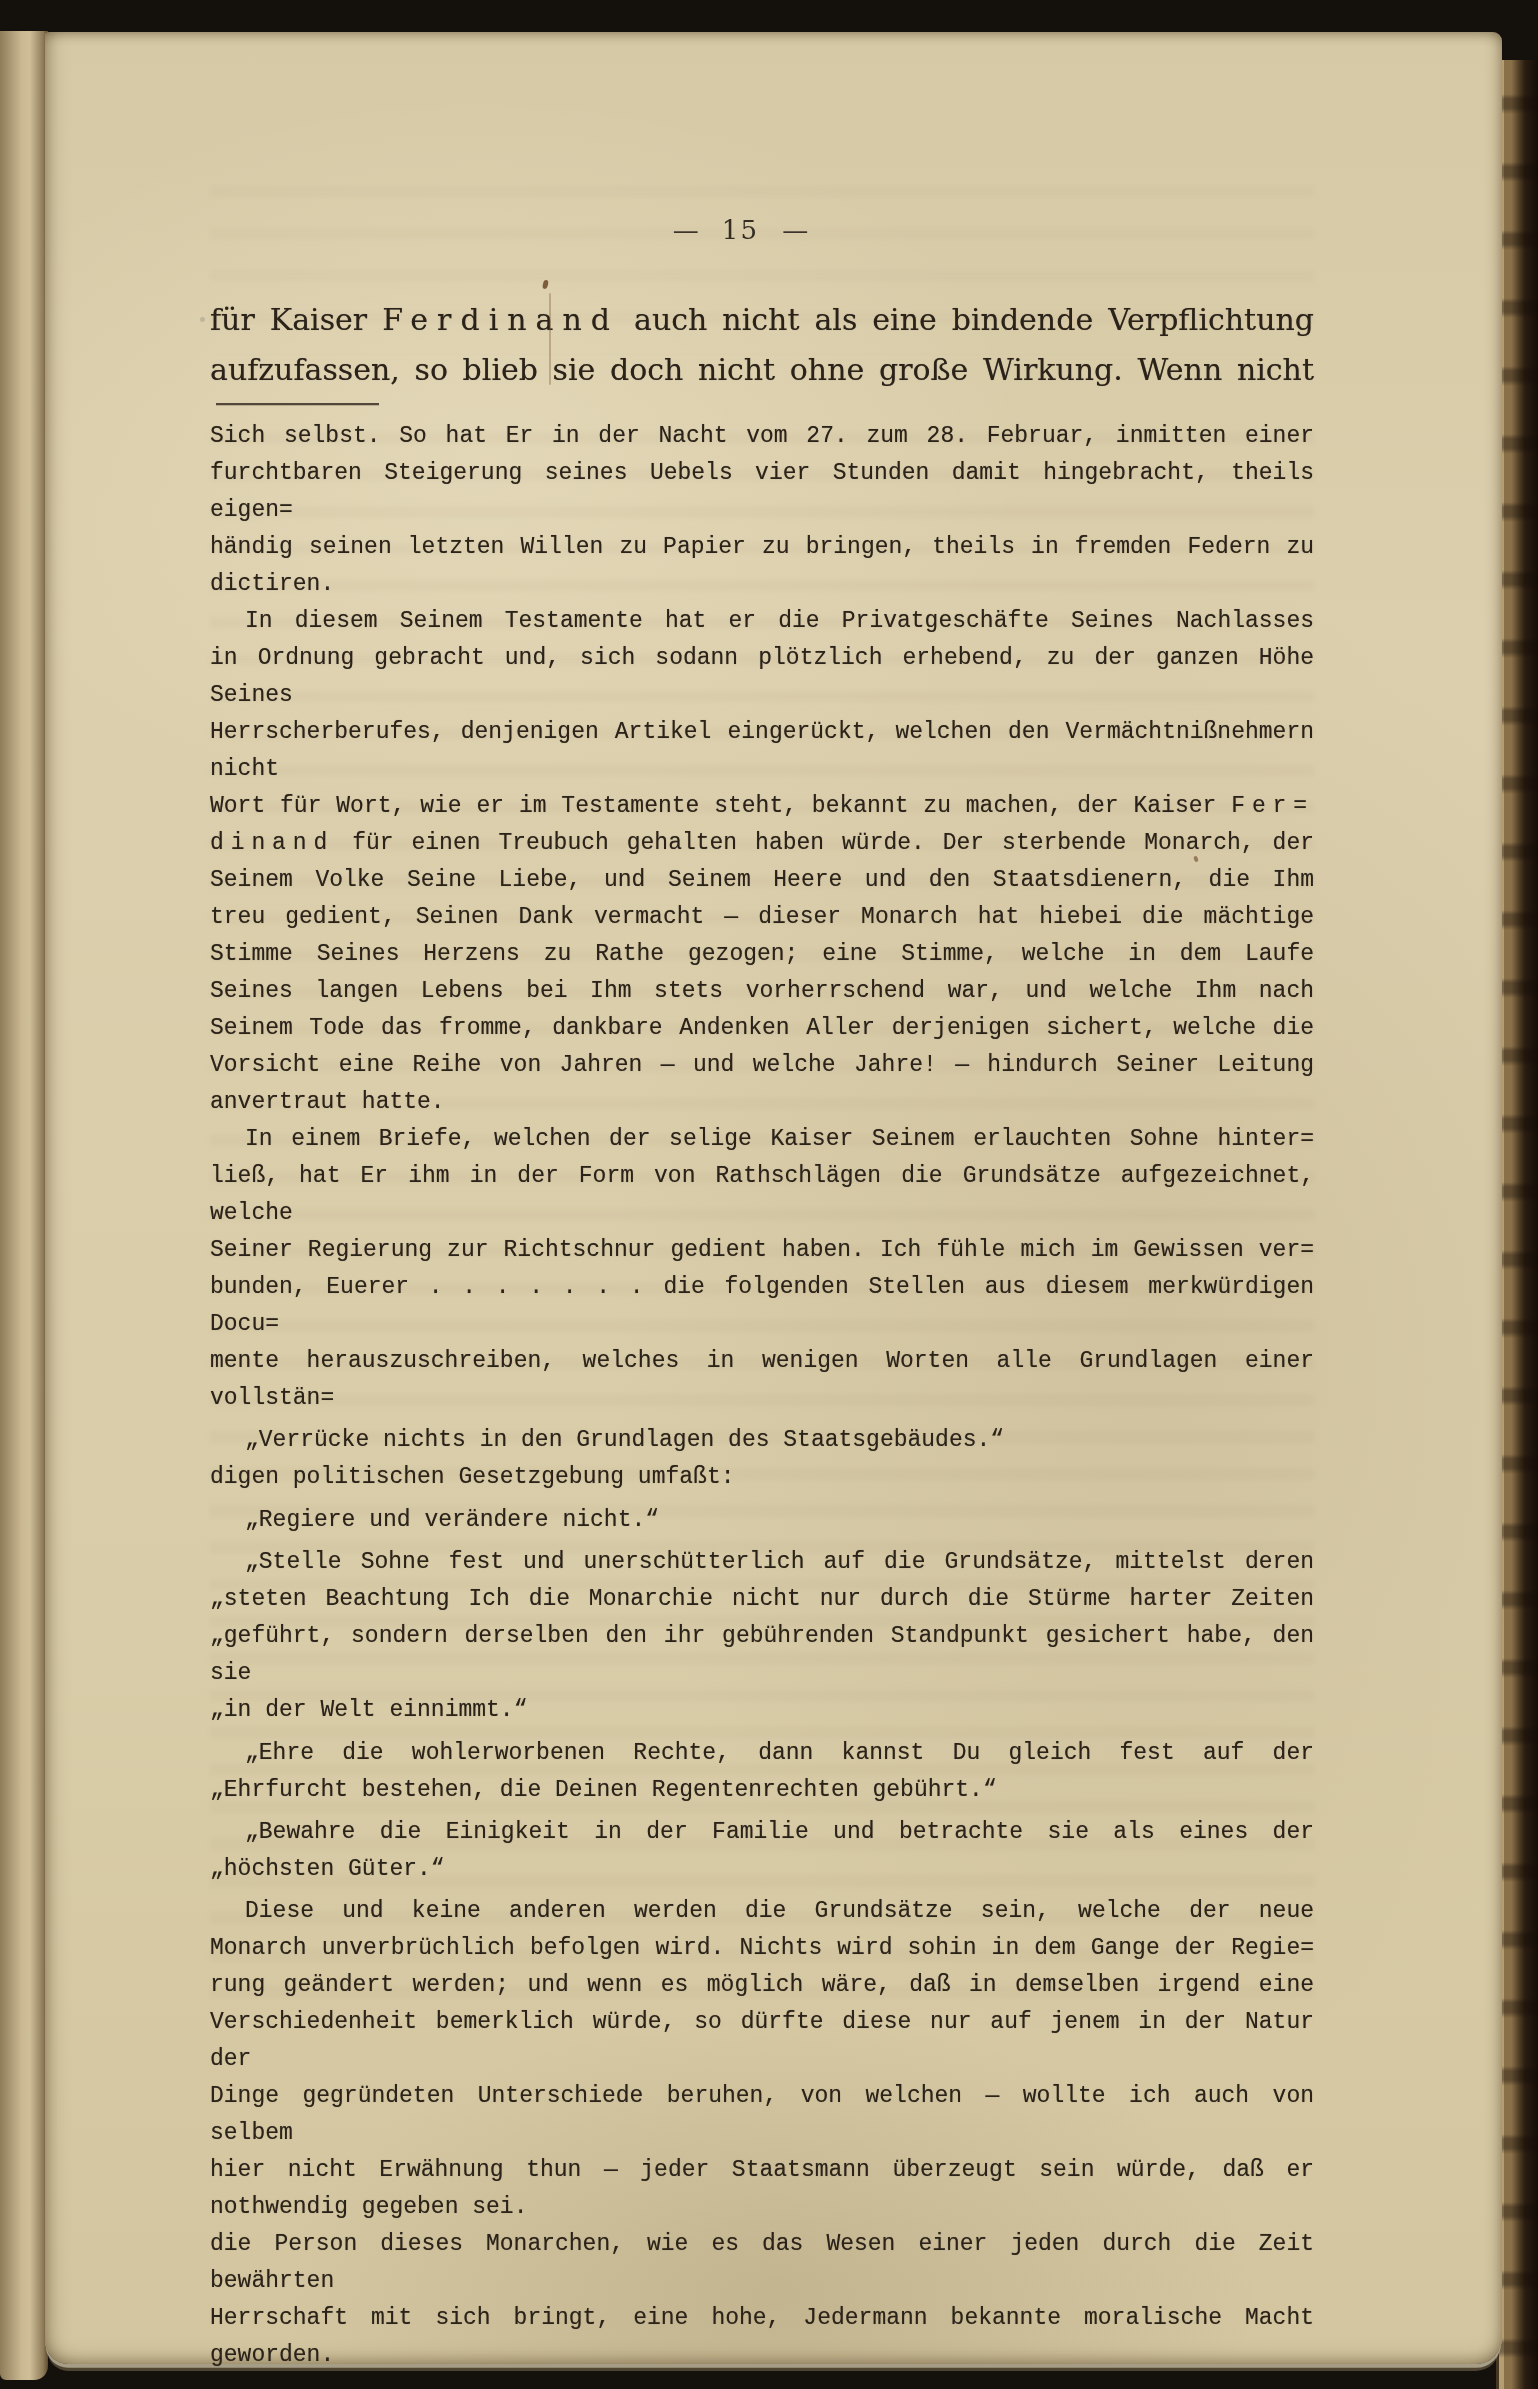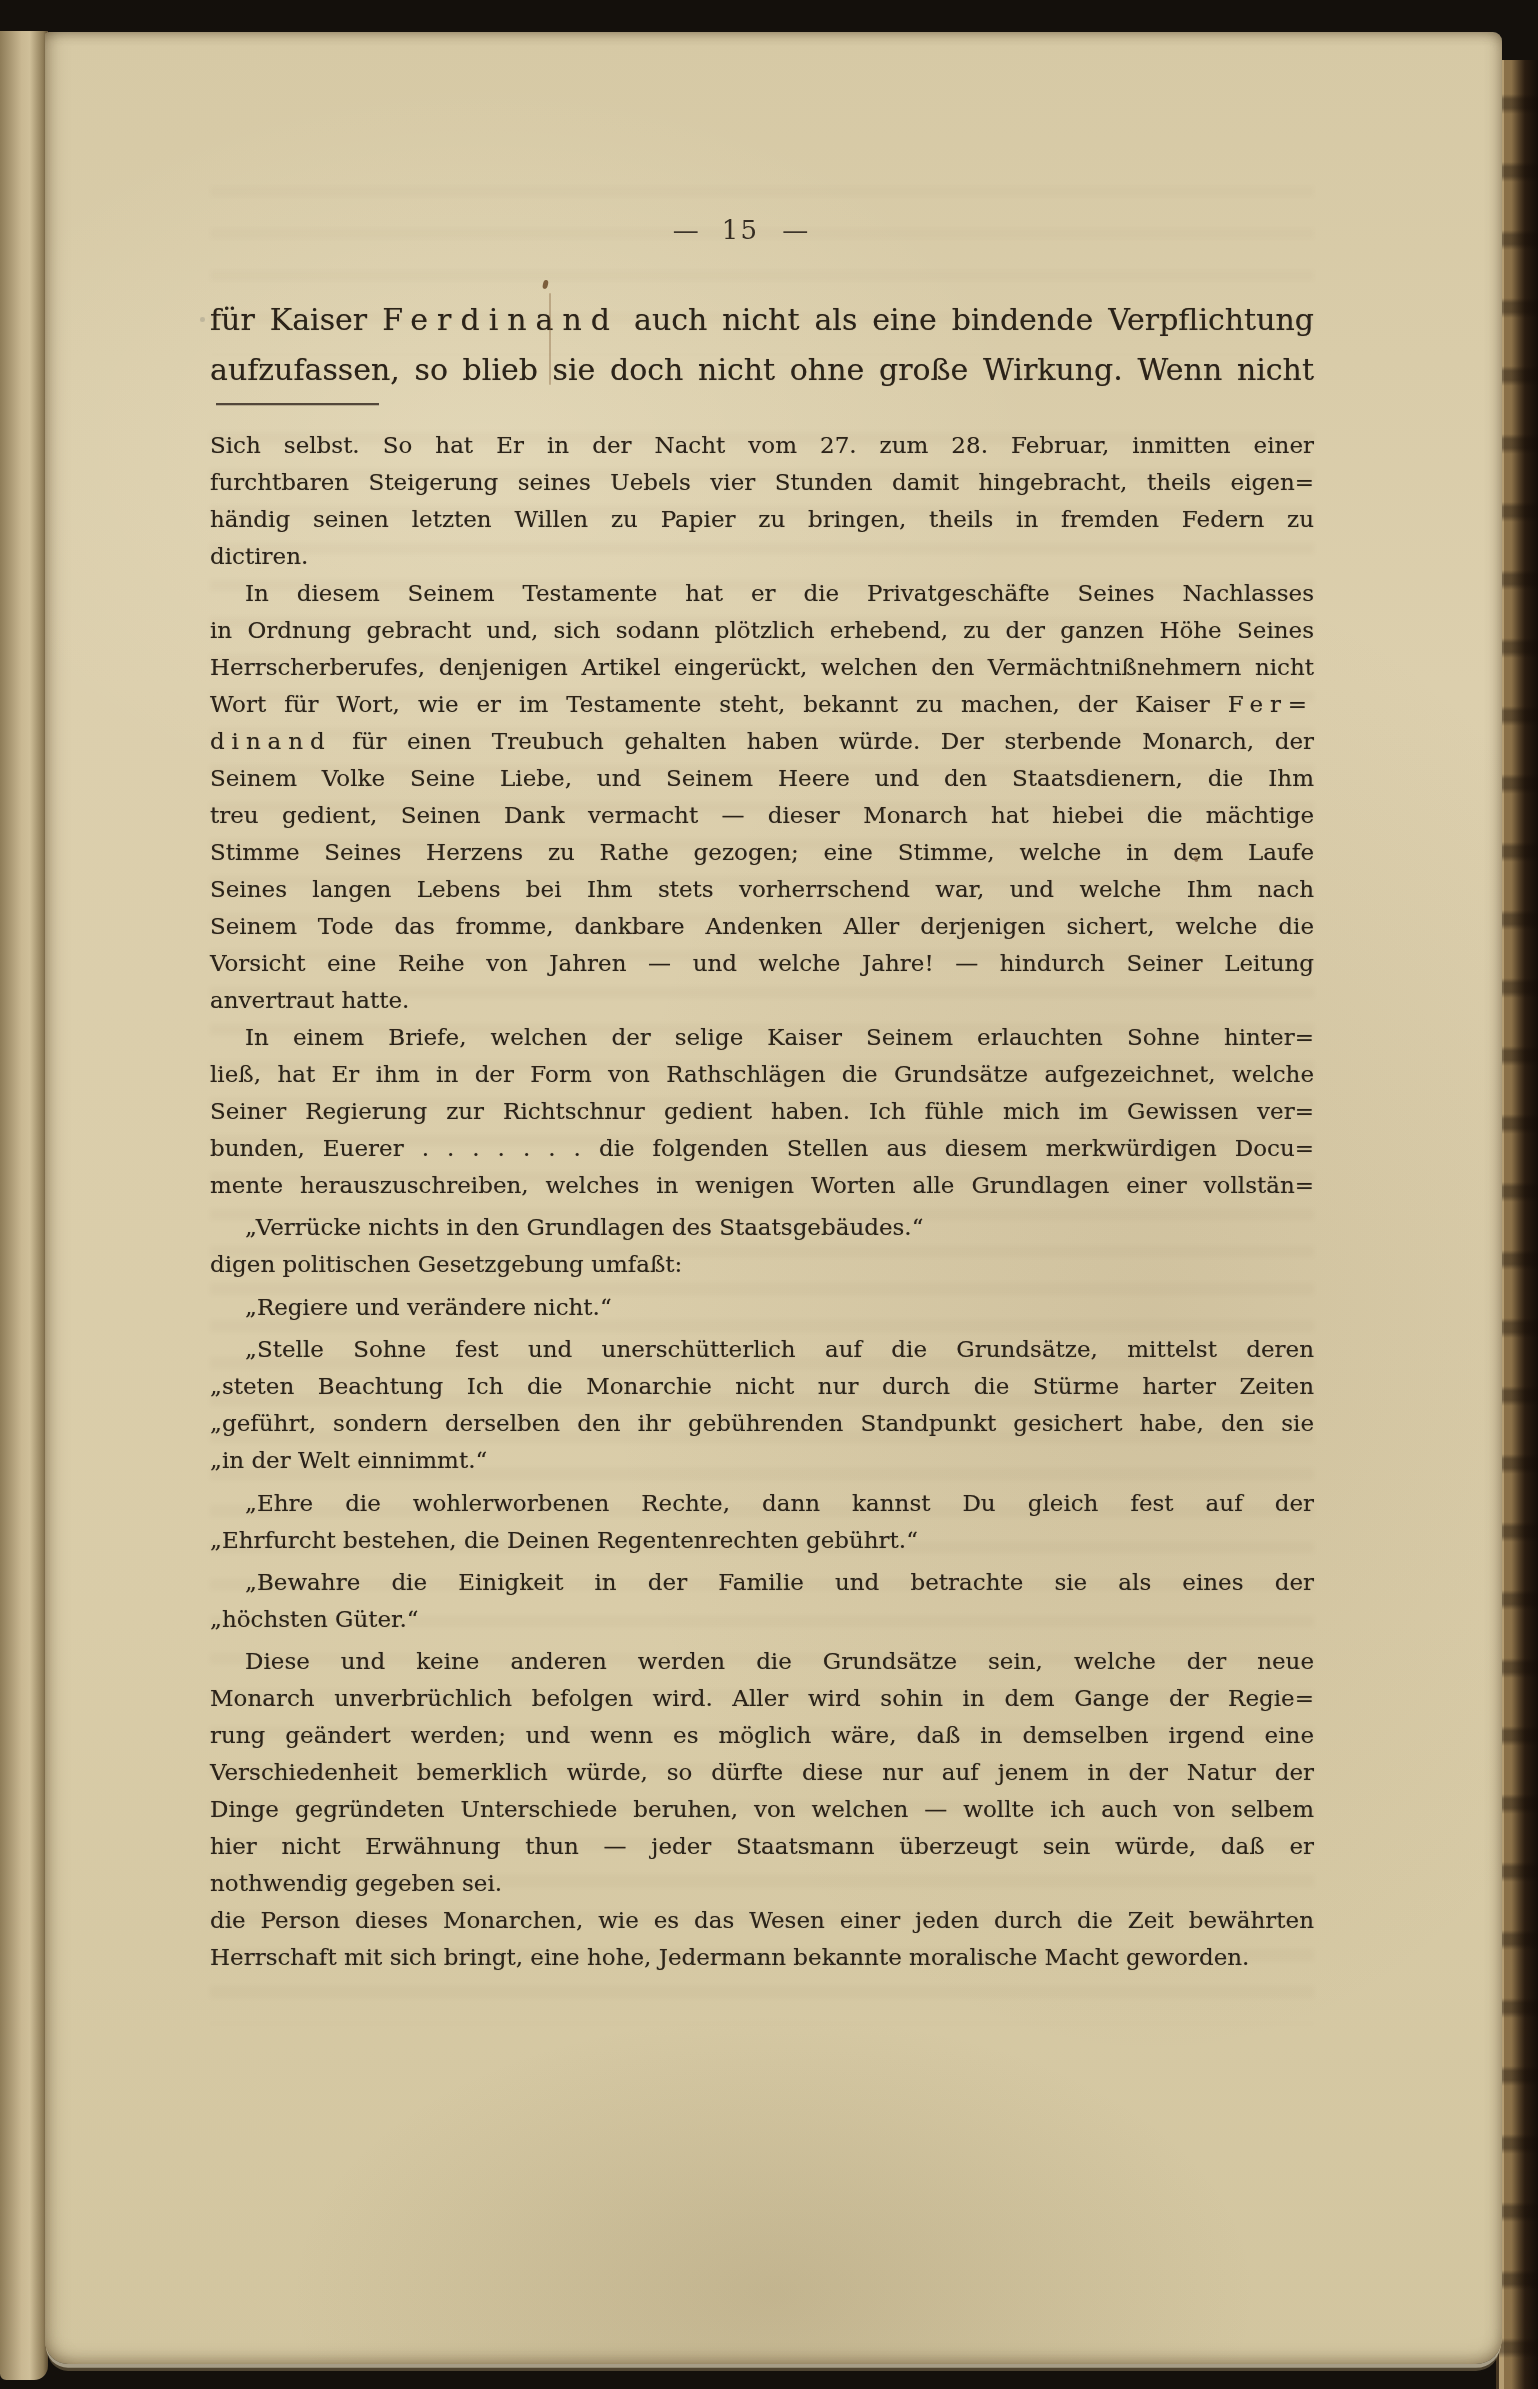--- a/index.html
+++ b/index.html
@@ -61,23 +61,24 @@
   .main-text{
     position:absolute;top:263px;left:165px;width:1104px;
     font-size:30px;line-height:50px;color:#2b2319;
     text-shadow:0 0 0.8px rgba(43,36,28,0.45);
   }
   .footnote-sep{
     position:absolute;top:371px;left:171px;width:163px;height:1.5px;
     background:#53473a;box-shadow:0 0.8px 0 rgba(83,71,58,0.35);
   }
   .footnote{
-    position:absolute;top:395px;left:165px;width:1104px;
+    position:absolute;top:386px;left:165px;width:1104px;
     font-size:23px;line-height:37px;color:#2b2319;
     text-shadow:0 0 0.8px rgba(43,36,28,0.4);
+    font-family:Liberation Mono, monospace;
   }
   .tline{text-align:justify;}
   .tline.fill{text-align-last:justify;}
   .tline.end{text-align-last:left;}
   .tline.ind{text-indent:35px;}
   .tline.gap{margin-top:5.4px;}
   .sperr{letter-spacing:0.30em;}
   .speck{position:absolute;border-radius:50%;background:#6b4a28;}
   .speck.s1{left:498px;top:248px;width:5.4px;height:8.5px;transform:rotate(14deg);opacity:.85;}
   .speck.s2{left:504px;top:261px;width:1.5px;height:92px;border-radius:1.5px;opacity:.35;background:#7d5a33;}
@@ -132,21 +133,21 @@
       <div class="tline ind end gap"><span>„Regiere und verändere nicht.“</span></div>
       <div class="tline ind fill gap"><span>„Stelle Sohne fest und unerschütterlich auf die Grundsätze, mittelst deren</span></div>
       <div class="tline fill"><span>„steten Beachtung Ich die Monarchie nicht nur durch die Stürme harter Zeiten</span></div>
       <div class="tline fill"><span>„geführt, sondern derselben den ihr gebührenden Standpunkt gesichert habe, den sie</span></div>
       <div class="tline end"><span>„in der Welt einnimmt.“</span></div>
       <div class="tline ind fill gap"><span>„Ehre die wohlerworbenen Rechte, dann kannst Du gleich fest auf der</span></div>
       <div class="tline end"><span>„Ehrfurcht bestehen, die Deinen Regentenrechten gebührt.“</span></div>
       <div class="tline ind fill gap"><span>„Bewahre die Einigkeit in der Familie und betrachte sie als eines der</span></div>
       <div class="tline end"><span>„höchsten Güter.“</span></div>
       <div class="tline ind fill gap"><span>Diese und keine anderen werden die Grundsätze sein, welche der neue</span></div>
-      <div class="tline fill"><span>Monarch unverbrüchlich befolgen wird. Aller wird sohin in dem Gange der Regie=</span></div>
+      <div class="tline fill"><span>Monarch unverbrüchlich befolgen wird. Nichts wird sohin in dem Gange der Regie=</span></div>
       <div class="tline fill"><span>rung geändert werden; und wenn es möglich wäre, daß in demselben irgend eine</span></div>
       <div class="tline fill"><span>Verschiedenheit bemerklich würde, so dürfte diese nur auf jenem in der Natur der</span></div>
       <div class="tline fill"><span>Dinge gegründeten Unterschiede beruhen, von welchen — wollte ich auch von selbem</span></div>
       <div class="tline fill"><span>hier nicht Erwähnung thun — jeder Staatsmann überzeugt sein würde, daß er</span></div>
       <div class="tline end"><span>nothwendig gegeben sei.</span></div>
       <div class="tline fill"><span>die Person dieses Monarchen, wie es das Wesen einer jeden durch die Zeit bewährten</span></div>
       <div class="tline end"><span>Herrschaft mit sich bringt, eine hohe, Jedermann bekannte moralische Macht geworden.</span></div>
     </div>
 
   <div class="speck s1"></div>

